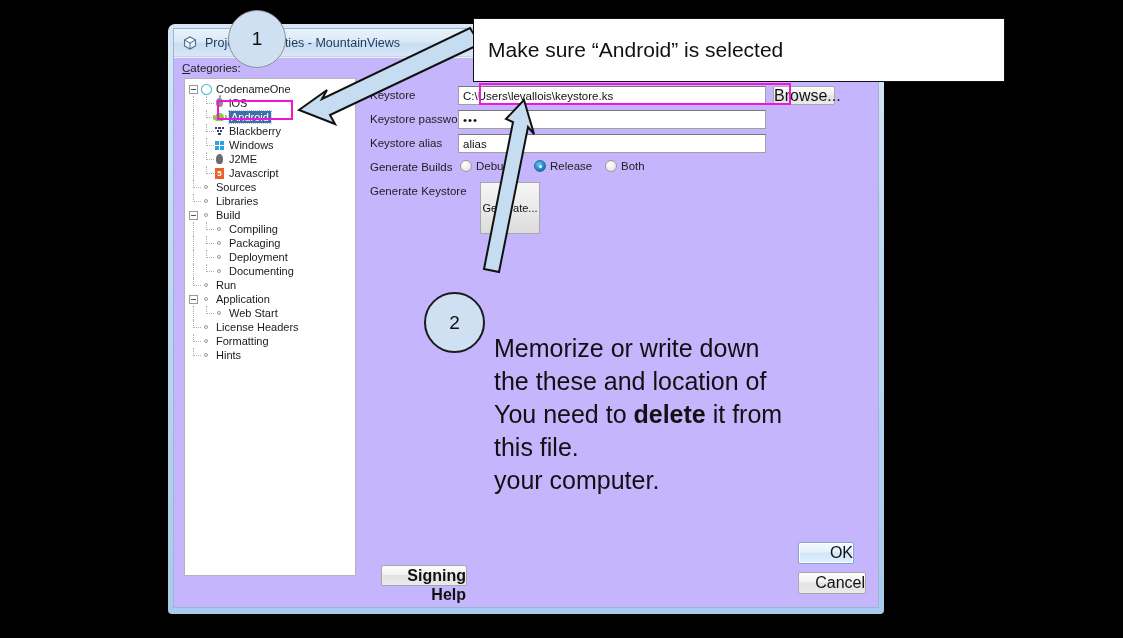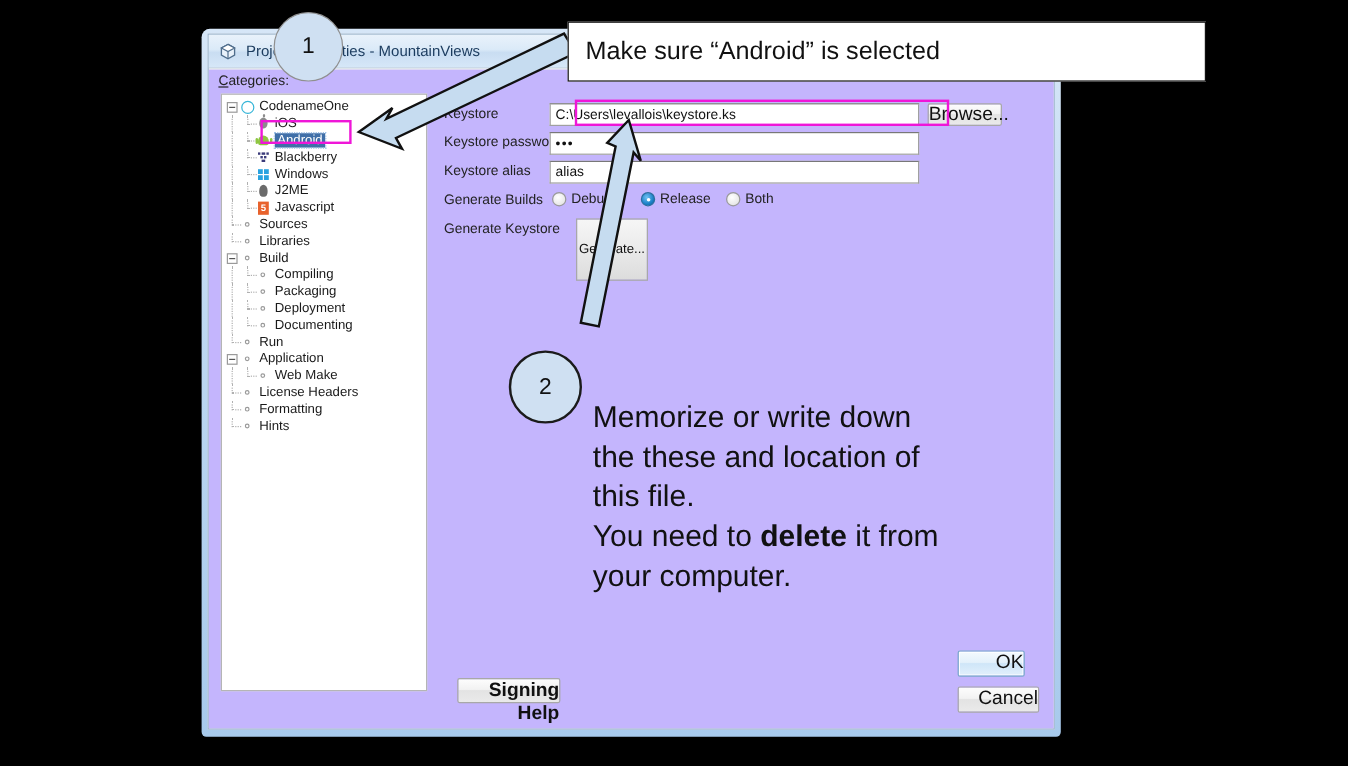--- a/index.html
+++ b/index.html
@@ -239,21 +239,21 @@
     left: 228px; top: 10px; width: 56px; height: 56px;
     border: 1.6px solid #8f8f8f;
   }
   #circle-2 {
     left: 424px; top: 292px; width: 57px; height: 57px;
     border: 2px solid #1b1b1b;
   }
   #note-box {
     position: absolute;
     left: 473px; top: 18px;
-    width: 532px; height: 50px;
+    width: 532px; height: 64px;
     background: #ffffff;
     border: 1px solid #111;
     display: flex; align-items: center;
     padding-left: 14px;
     box-sizing: border-box;
   }
   #note-text { font-size: 21px; color: #111; }
 
   #big-text {
     position: absolute;
@@ -474,21 +474,21 @@
                 <span class="node-label">Application</span>
               </div>
               <div class="tree-row">
                 <span class="tw">
                   <span class="dotline"></span>
                 </span>
                 <span class="tw">
                   <span class="dotelbow"></span>
                 </span>
                 <span class="bullet-icon"></span>
-                <span class="node-label">Web Make</span>
+                <span class="node-label">Web Start</span>
               </div>
               <div class="tree-row">
                 <span class="tw">
                   <span class="dotelbow"></span>
                 </span>
                 <span class="bullet-icon"></span>
                 <span class="node-label">License Headers</span>
               </div>
               <div class="tree-row">
                 <span class="tw">
@@ -577,18 +577,18 @@
     <span id="note-text">Make sure “Android” is selected</span>
   </div>
 
   <div class="callout-circle" id="circle-2">
     <span>2</span>
   </div>
 
   <div id="big-text">
     <div>Memorize or write down</div>
     <div>the these and location of</div>
+    <div><span>You need to </span><b>delete</b><span> it from</span></div>
     <div>this file.</div>
-    <div><span>You need to </span><b>delete</b><span> it from</span></div>
     <div>your computer.</div>
   </div>
 
 </div>
 
 </body></html>

